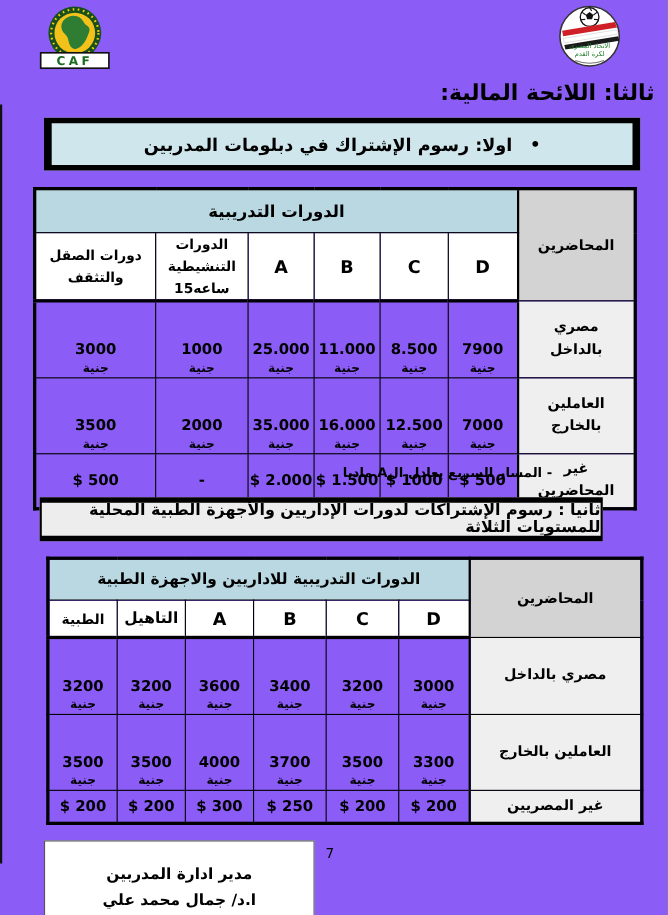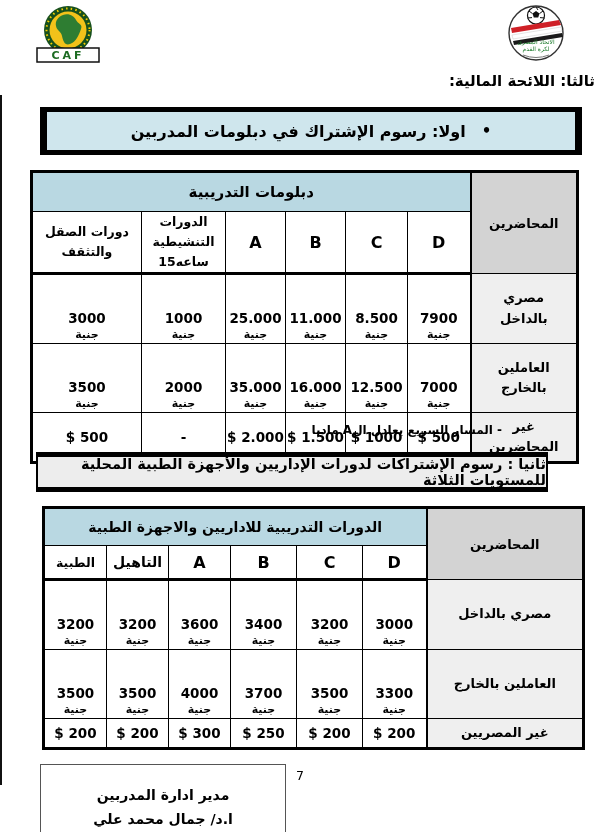--- a/index.html
+++ b/index.html
@@ -1,25 +1,25 @@
 <!DOCTYPE html>
 <html lang="ar"><head>
 <meta charset="utf-8">
 <style>
   html,body{margin:0;padding:0;background:#888;}
   .page{
-    position:relative;width:607px;height:832px;background:#ffffff;
+    position:relative;width:607px;height:832px;background:#8b5cf6;
     font-family:"DejaVu Sans",sans-serif;color:#000;overflow:hidden;
     margin:0 auto;direction:rtl;
   }
   .abs{position:absolute;}
   .left-rule{left:0;top:95px;width:2px;height:690px;background:#111;}
 
   
-  .heading{top:72px;right:12px;font-size:15px;font-weight:bold;}
+  .heading{top:72px;right:12px;font-size:20px;font-weight:bold;}
 
   
   .banner{box-sizing:border-box;display:flex;align-items:center;justify-content:center;
           font-weight:bold;}
   .banner1{left:40px;top:107px;width:542px;height:48px;background:#cfe6ed;
            border:5px solid #000;border-left-width:7px;border-right-width:7px;
            font-size:16px;gap:16px;}
   .banner1 .bullet{font-size:15px;}
   .banner2{left:36px;top:452px;width:512px;height:40px;background:#ededed;
            border:5px solid #000;border-left-width:2px;border-right-width:2px;
@@ -108,21 +108,21 @@
           <col style="width:63px">
           <col style="width:62px">
         <col style="width:60px">
           <col style="width:60px">
           <col style="width:84px">
           <col style="width:110px">
       </colgroup>
       <tbody>
           <tr class="h-hdr1">
         <td class="lect" rowspan="2">المحاضرين</td>
-        <td class="title" colspan="6">دبلومات التدريبية</td>
+        <td class="title" colspan="6">الدورات التدريبية</td>
       </tr>
       <tr class="sub h-hdr2">
         <td class="letter">D</td>
         <td class="letter">C</td>
         <td class="letter">B</td>
         <td class="letter">A</td>
         <td class="twoline">
           <div>الدورات التنشيطية</div>
           <div dir="ltr">15ساعه</div>
         </td>

